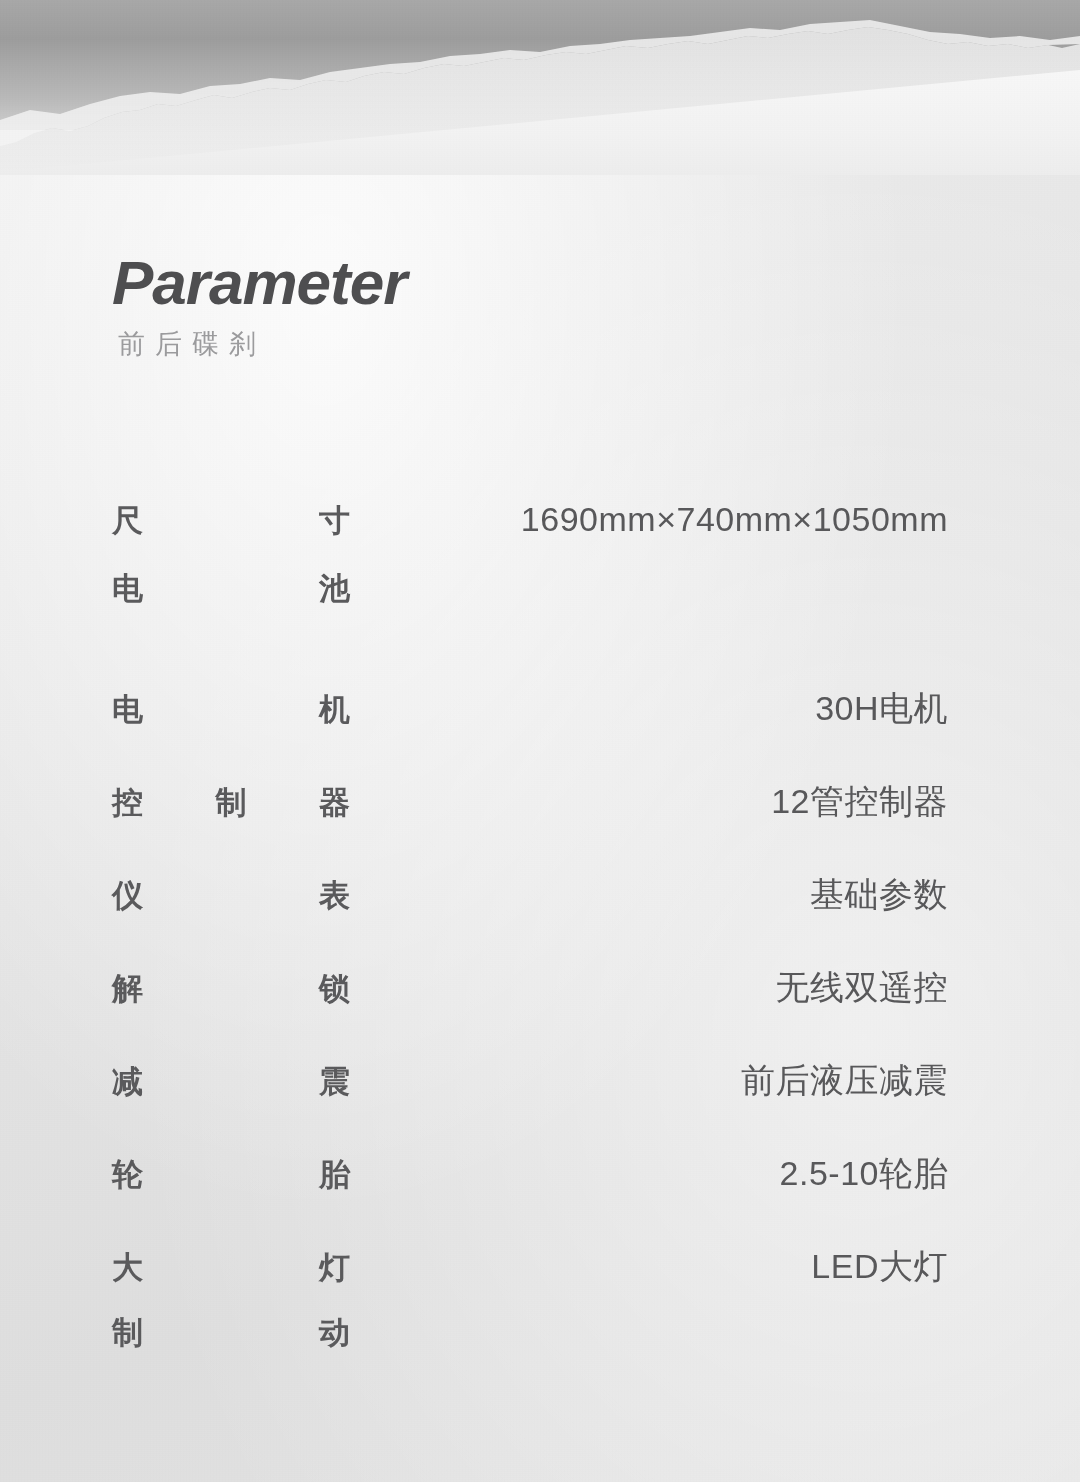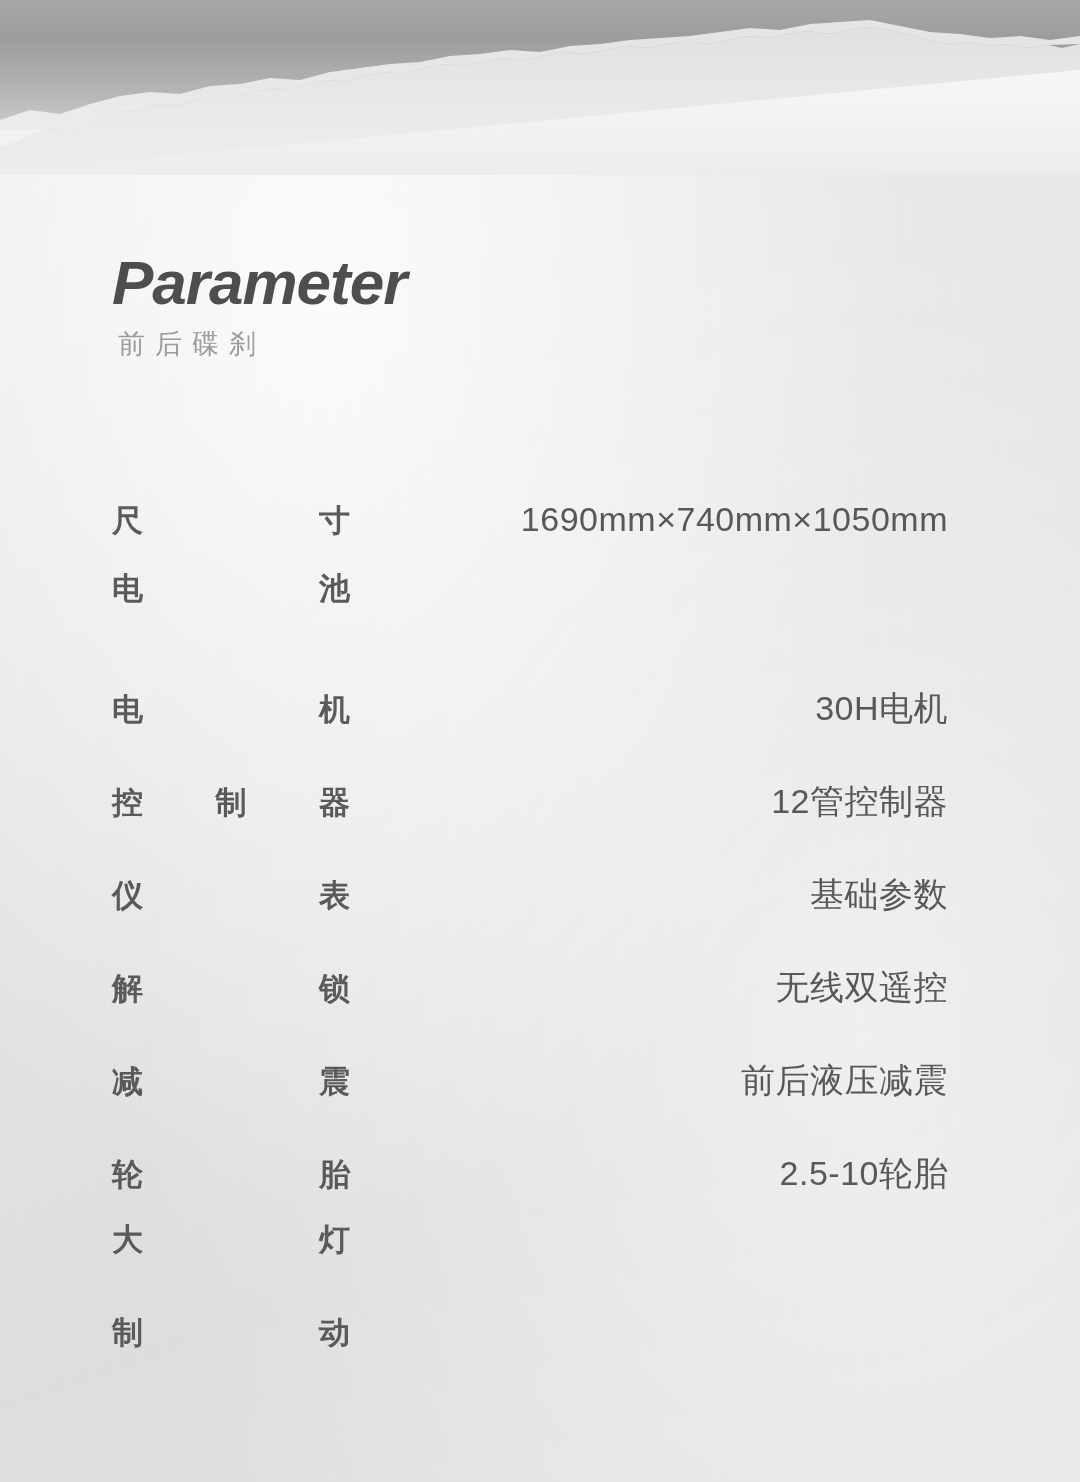--- a/index.html
+++ b/index.html
@@ -214,20 +214,21 @@
           <span>胎</span>
         </div>
       <div class="spec-value">2.5-10轮胎</div>
     </div>
 
     <div class="spec-row">
       <div class="spec-label">
           <span>大</span>
           <span>灯</span>
         </div>
+      <div class="spec-value">LED大灯</div>
     </div>
 
     <div class="spec-row">
       <div class="spec-label">
           <span>制</span>
           <span>动</span>
         </div>
     </div>
 
   </div>

